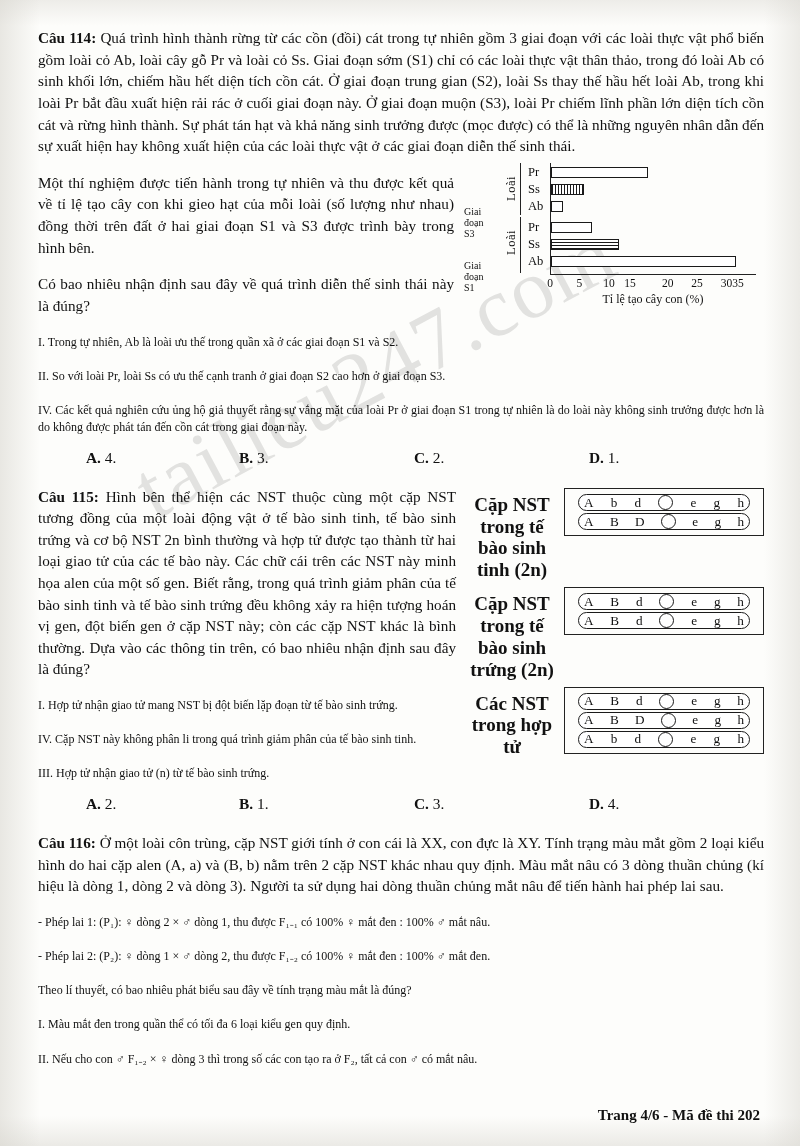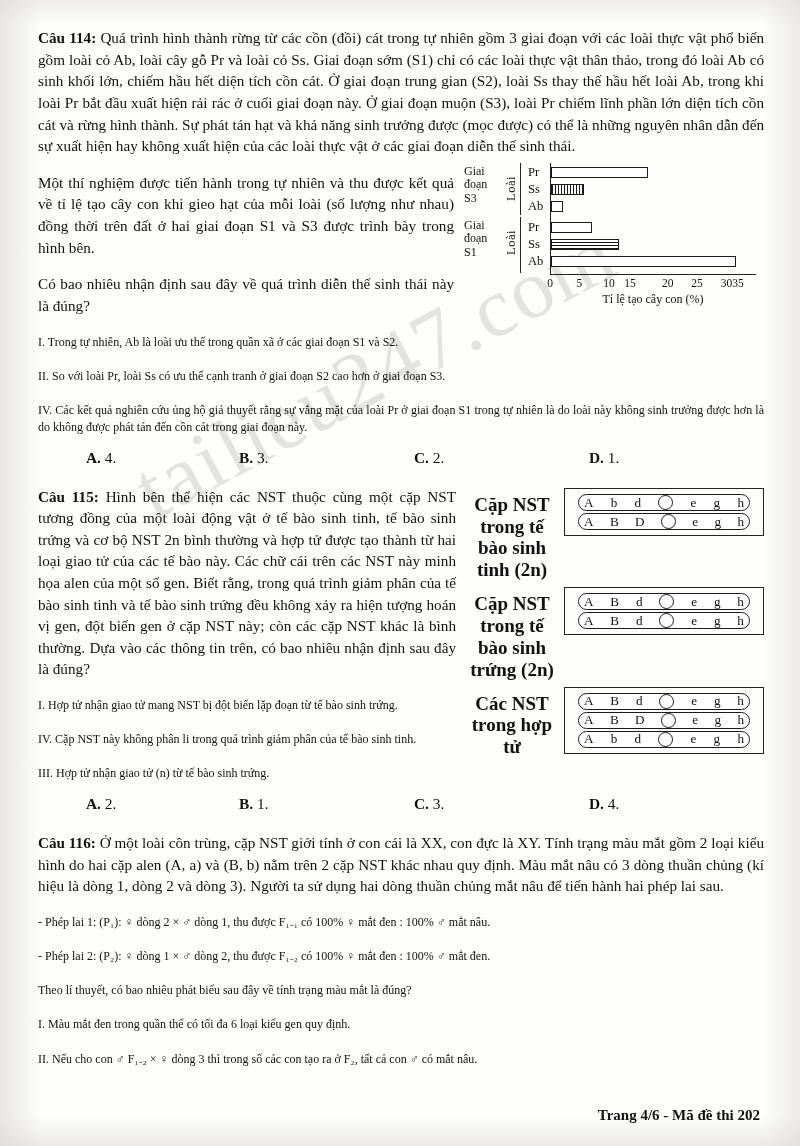--- a/index.html
+++ b/index.html
@@ -69,23 +69,24 @@
     margin: 2px 0 2px 10px;
   }
   .chart {
     position: relative;
     width: 300px;
     height: 132px;
     font-size: 11.5px;
   }
   .chart .grp-label {
     position: absolute;
-    font-size: 12px;
+    font-size: 10px;
     line-height: 1.12;
     font-family: "Liberation Serif", serif;
+    margin-top: 41px;
   }
   .chart .vert-label {
     position: absolute;
     writing-mode: vertical-rl;
     transform: rotate(180deg);
     font-size: 12.5px;
     letter-spacing: 0.5px;
     text-align: center;
   }
   .plot {

